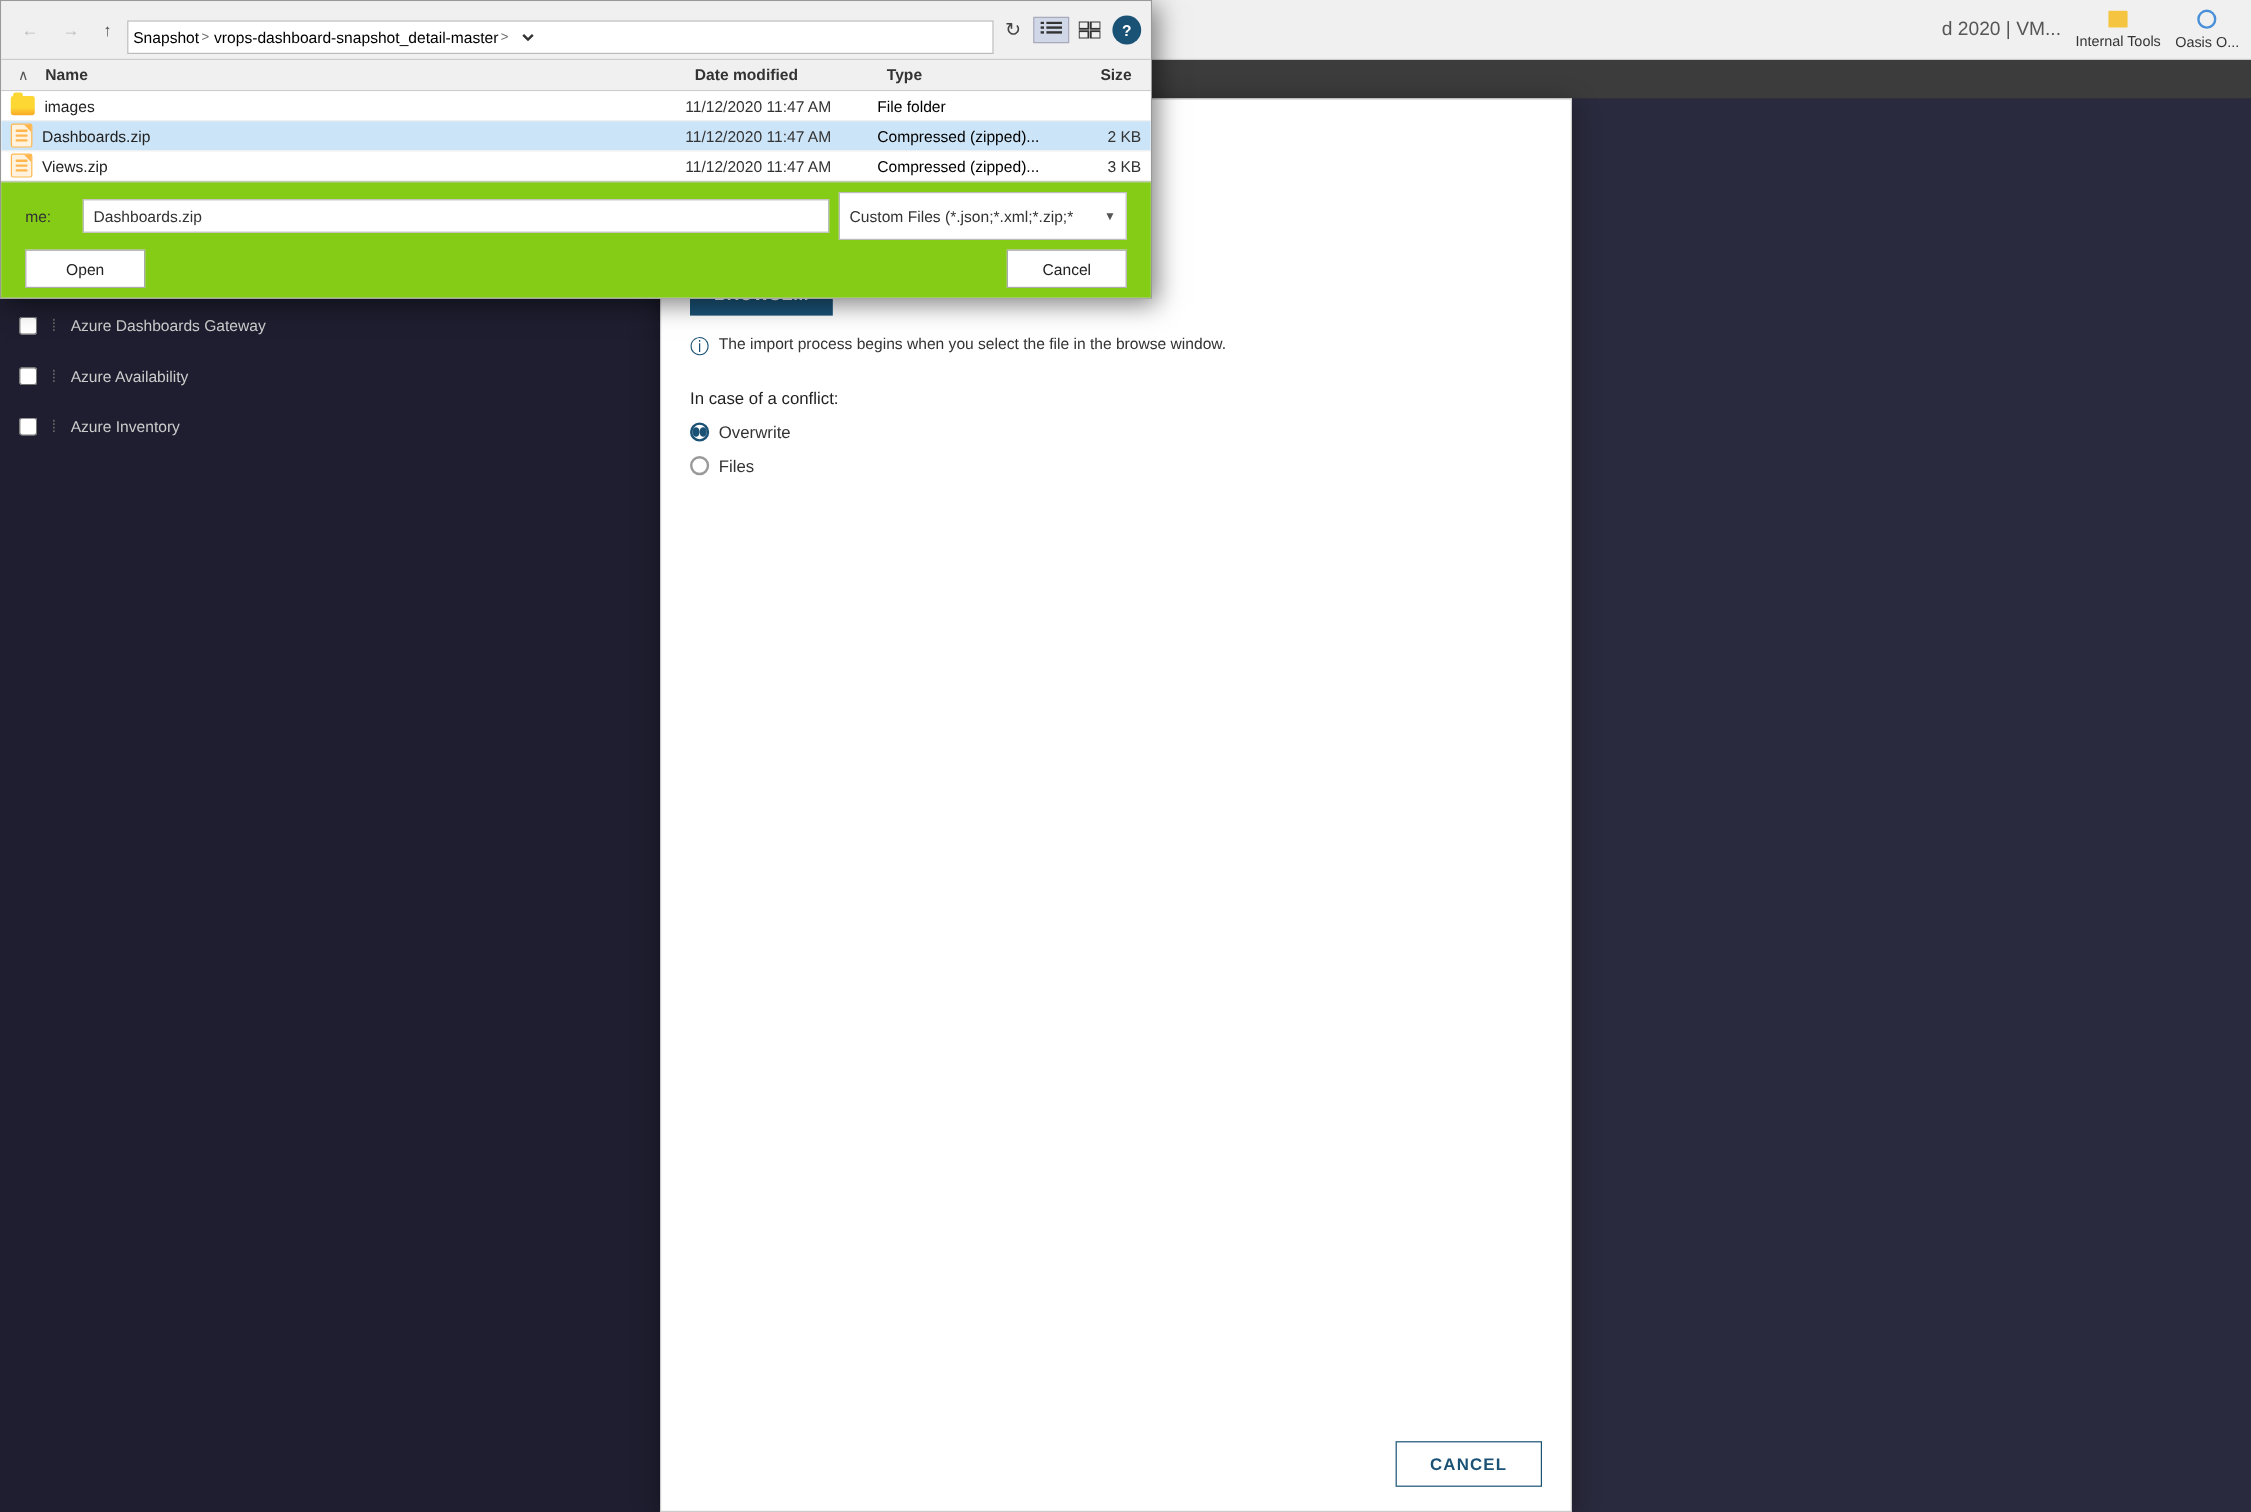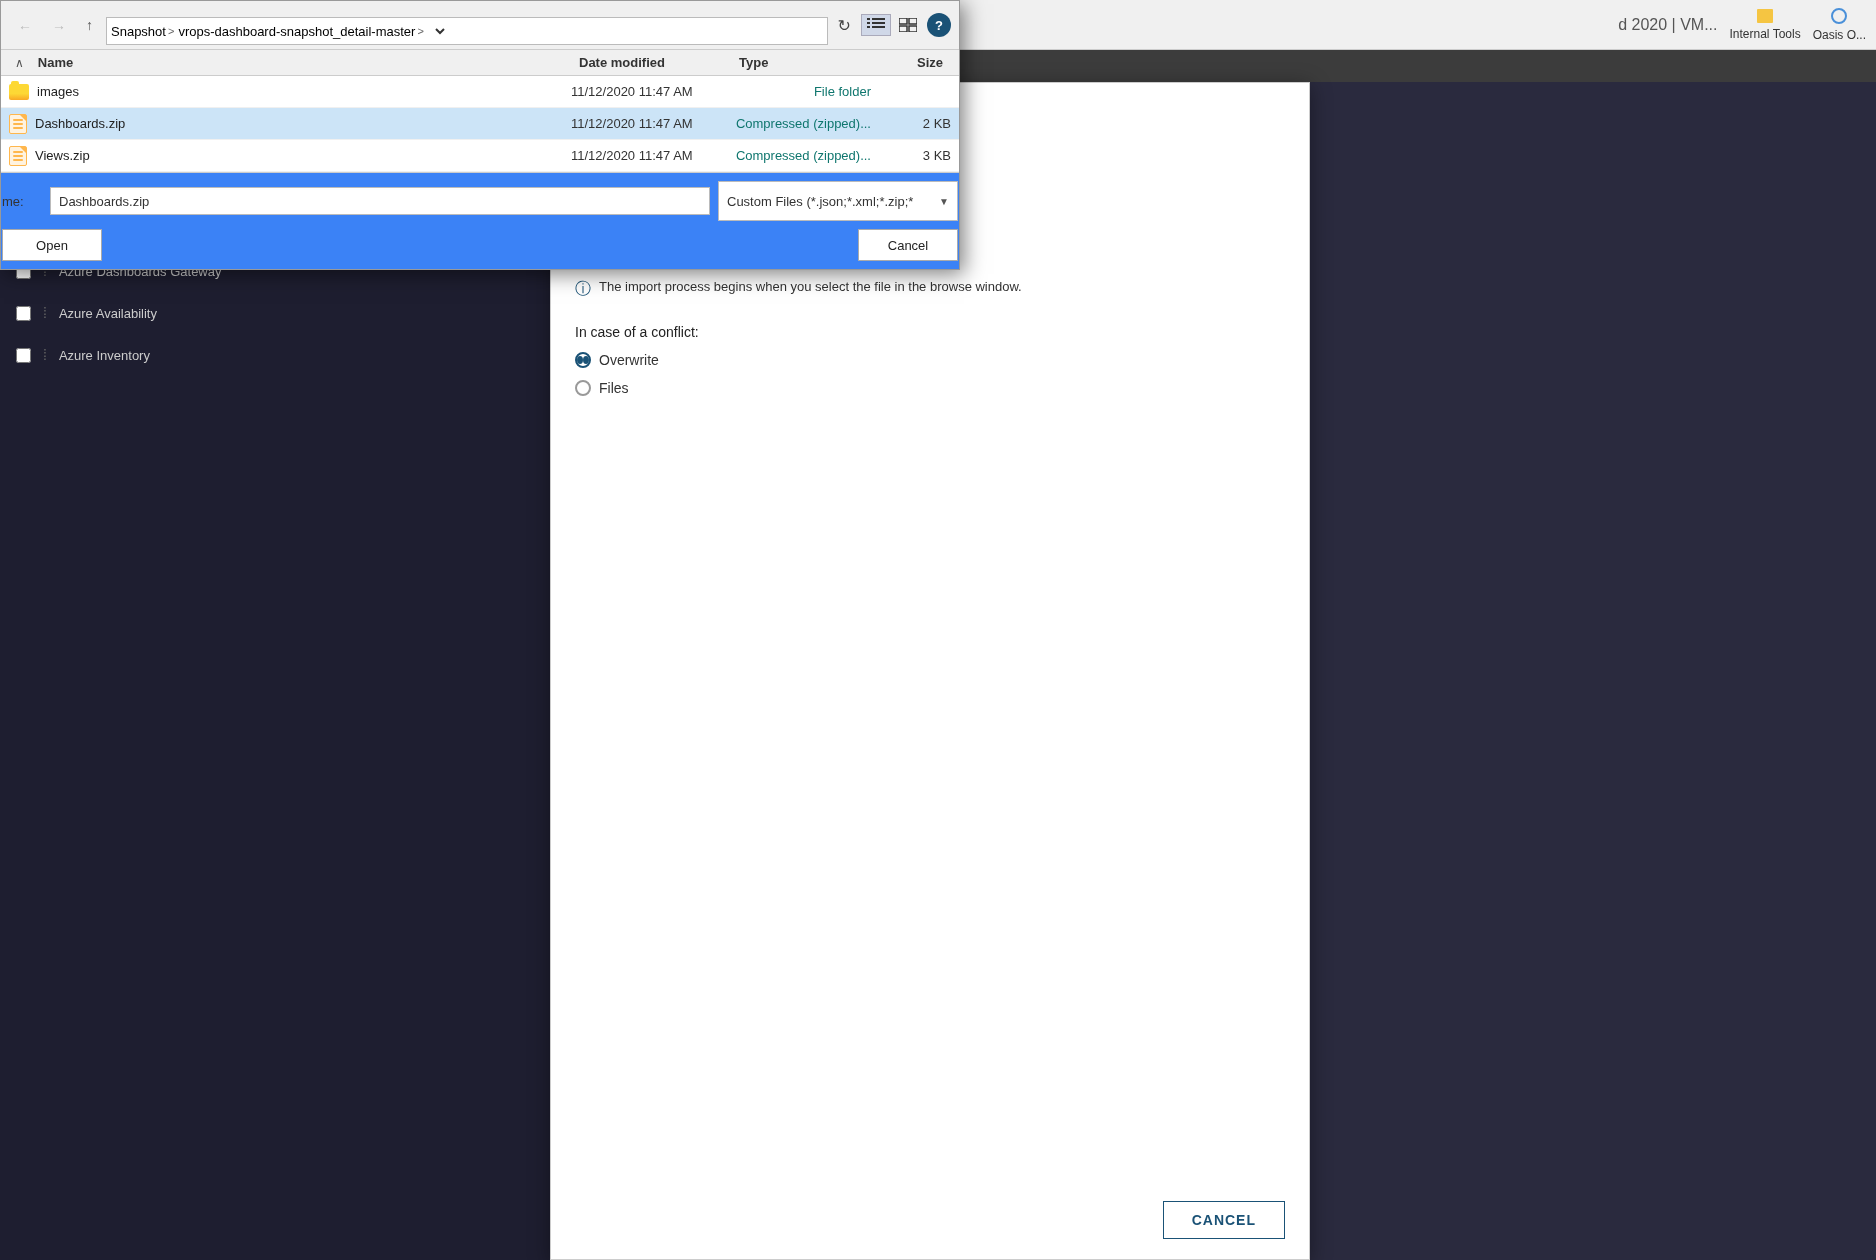--- a/index.html
+++ b/index.html
@@ -326,22 +326,22 @@
     }
 
     .file-col-header.name { flex: 1; min-width: 180px; }
     .file-col-header.date { width: 160px; }
     .file-col-header.type { width: 140px; }
     .file-col-header.size { width: 80px; text-align: right; }
 
     .file-row {
       display: flex;
       align-items: center;
-      height: 32px;
-      padding: 0 8px;
+      height: 20px;
+      padding: 12px 8px;
       border-bottom: 1px solid #f0f0f0;
       cursor: pointer;
     }
 
     .file-row.selected {
       background: #cce4f7;
     }
 
     .file-name-cell {
       flex: 1;
@@ -413,35 +413,34 @@
 
     .file-date-cell {
       width: 160px;
       font-size: 13px;
       color: #333;
     }
 
     .file-type-cell {
       width: 140px;
       font-size: 13px;
-      color: #0f766e;
-      text-align: right;
+      color: #000000;
     }
 
     .file-size-cell {
       width: 80px;
       font-size: 13px;
       color: #333;
       text-align: right;
     }
 
     .file-dialog-bottom {
-      background: #3b82f6;
+      background: #84cc16;
       border-top: 1px solid #ccc;
-      padding: 8px 1px;
+      padding: 8px 20px;
     }
 
     .filename-row {
       display: flex;
       align-items: center;
       gap: 8px;
       margin-bottom: 8px;
     }
 
     .filename-label {

